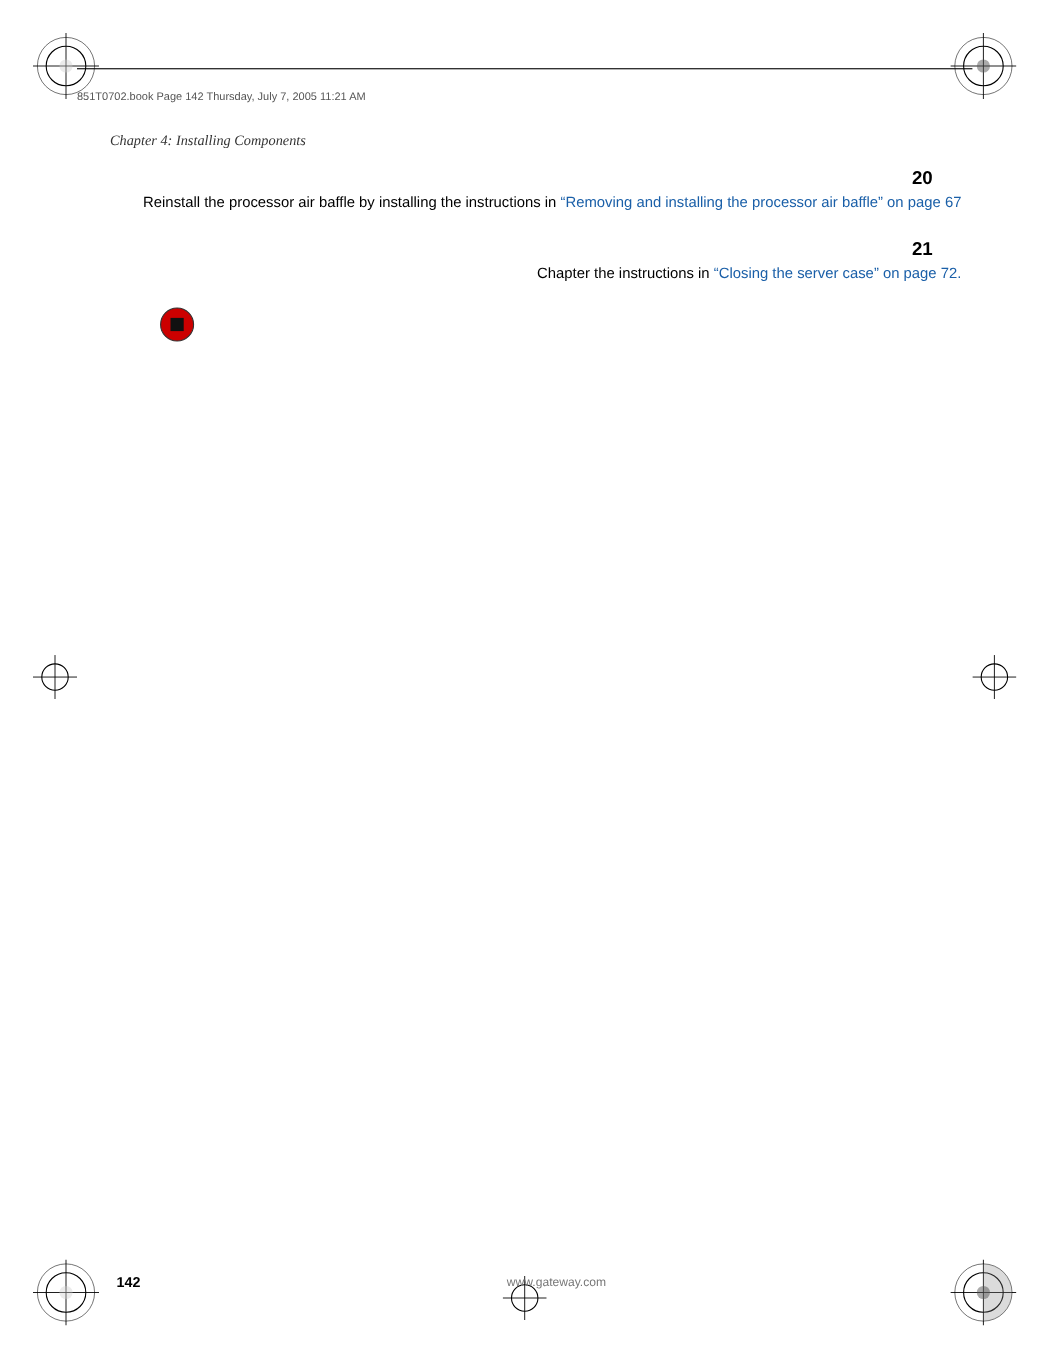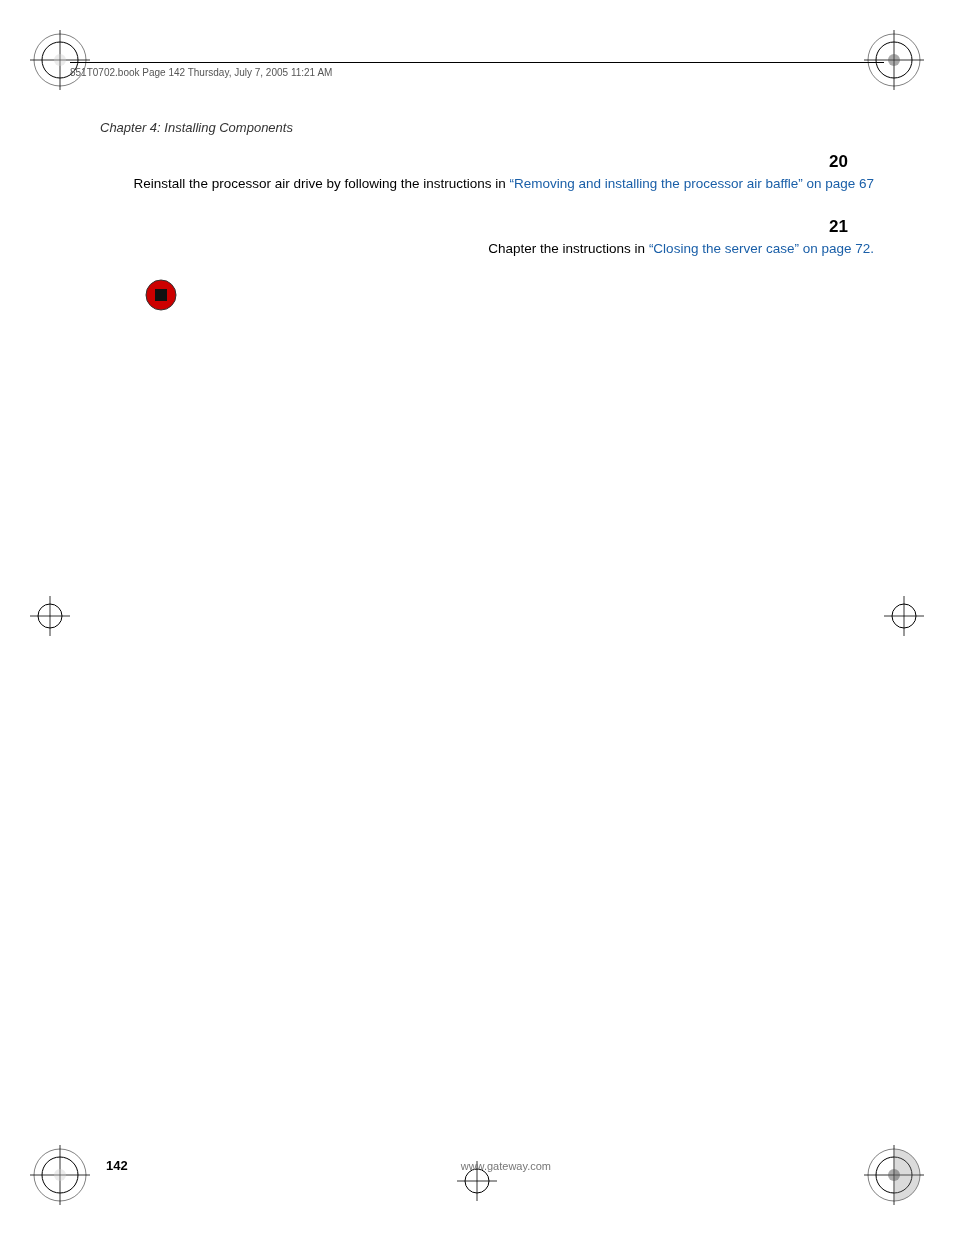--- a/index.html
+++ b/index.html
@@ -40,35 +40,35 @@
     .mid-right { right: 30px; top: 50%; transform: translateY(-50%); }
     .mid-bottom { bottom: 30px; left: 50%; transform: translateX(-50%); }
 
     
     .page-header {
       position: absolute;
       top: 62px;
       left: 70px;
       right: 70px;
       border-top: 1px solid #000;
-      padding-top: 4px;
+      padding-top: 20px;
       font-size: 10px;
       font-family: Arial, sans-serif;
       color: #555;
     }
 
     
     .chapter-heading {
       position: absolute;
       top: 120px;
       left: 100px;
       font-size: 13px;
       font-style: italic;
       color: #333;
-      font-family: Liberation Sans, sans-serif;
+      font-family: Liberation Serif, serif;
     }
 
     
     .content {
       position: absolute;
       top: 150px;
       left: 100px;
       right: 80px;
     }
 
@@ -214,21 +214,21 @@
   <span>Chapter 4:  Installing Components</span>
 </div>
 
 <div class="content">
 
   <div class="step">
     <div class="step-number">
       <span>20</span>
     </div>
     <div class="step-text">
-      <span>Reinstall the processor air drive by following the instructions in </span><a class="link-text">“Removing and installing the processor air baffle” on page 67</a><span></span>
+      <span>Reinstall the processor air baffle by installing the instructions in </span><a class="link-text">“Removing and installing the processor air baffle” on page 67</a><span></span>
     </div>
   </div>
 
   <div class="step">
     <div class="step-number">
       <span>21</span>
     </div>
     <div class="step-text">
       <span>Chapter the instructions in </span><a class="link-text">“Closing the server case” on page 72.</a><span></span>
     </div>

